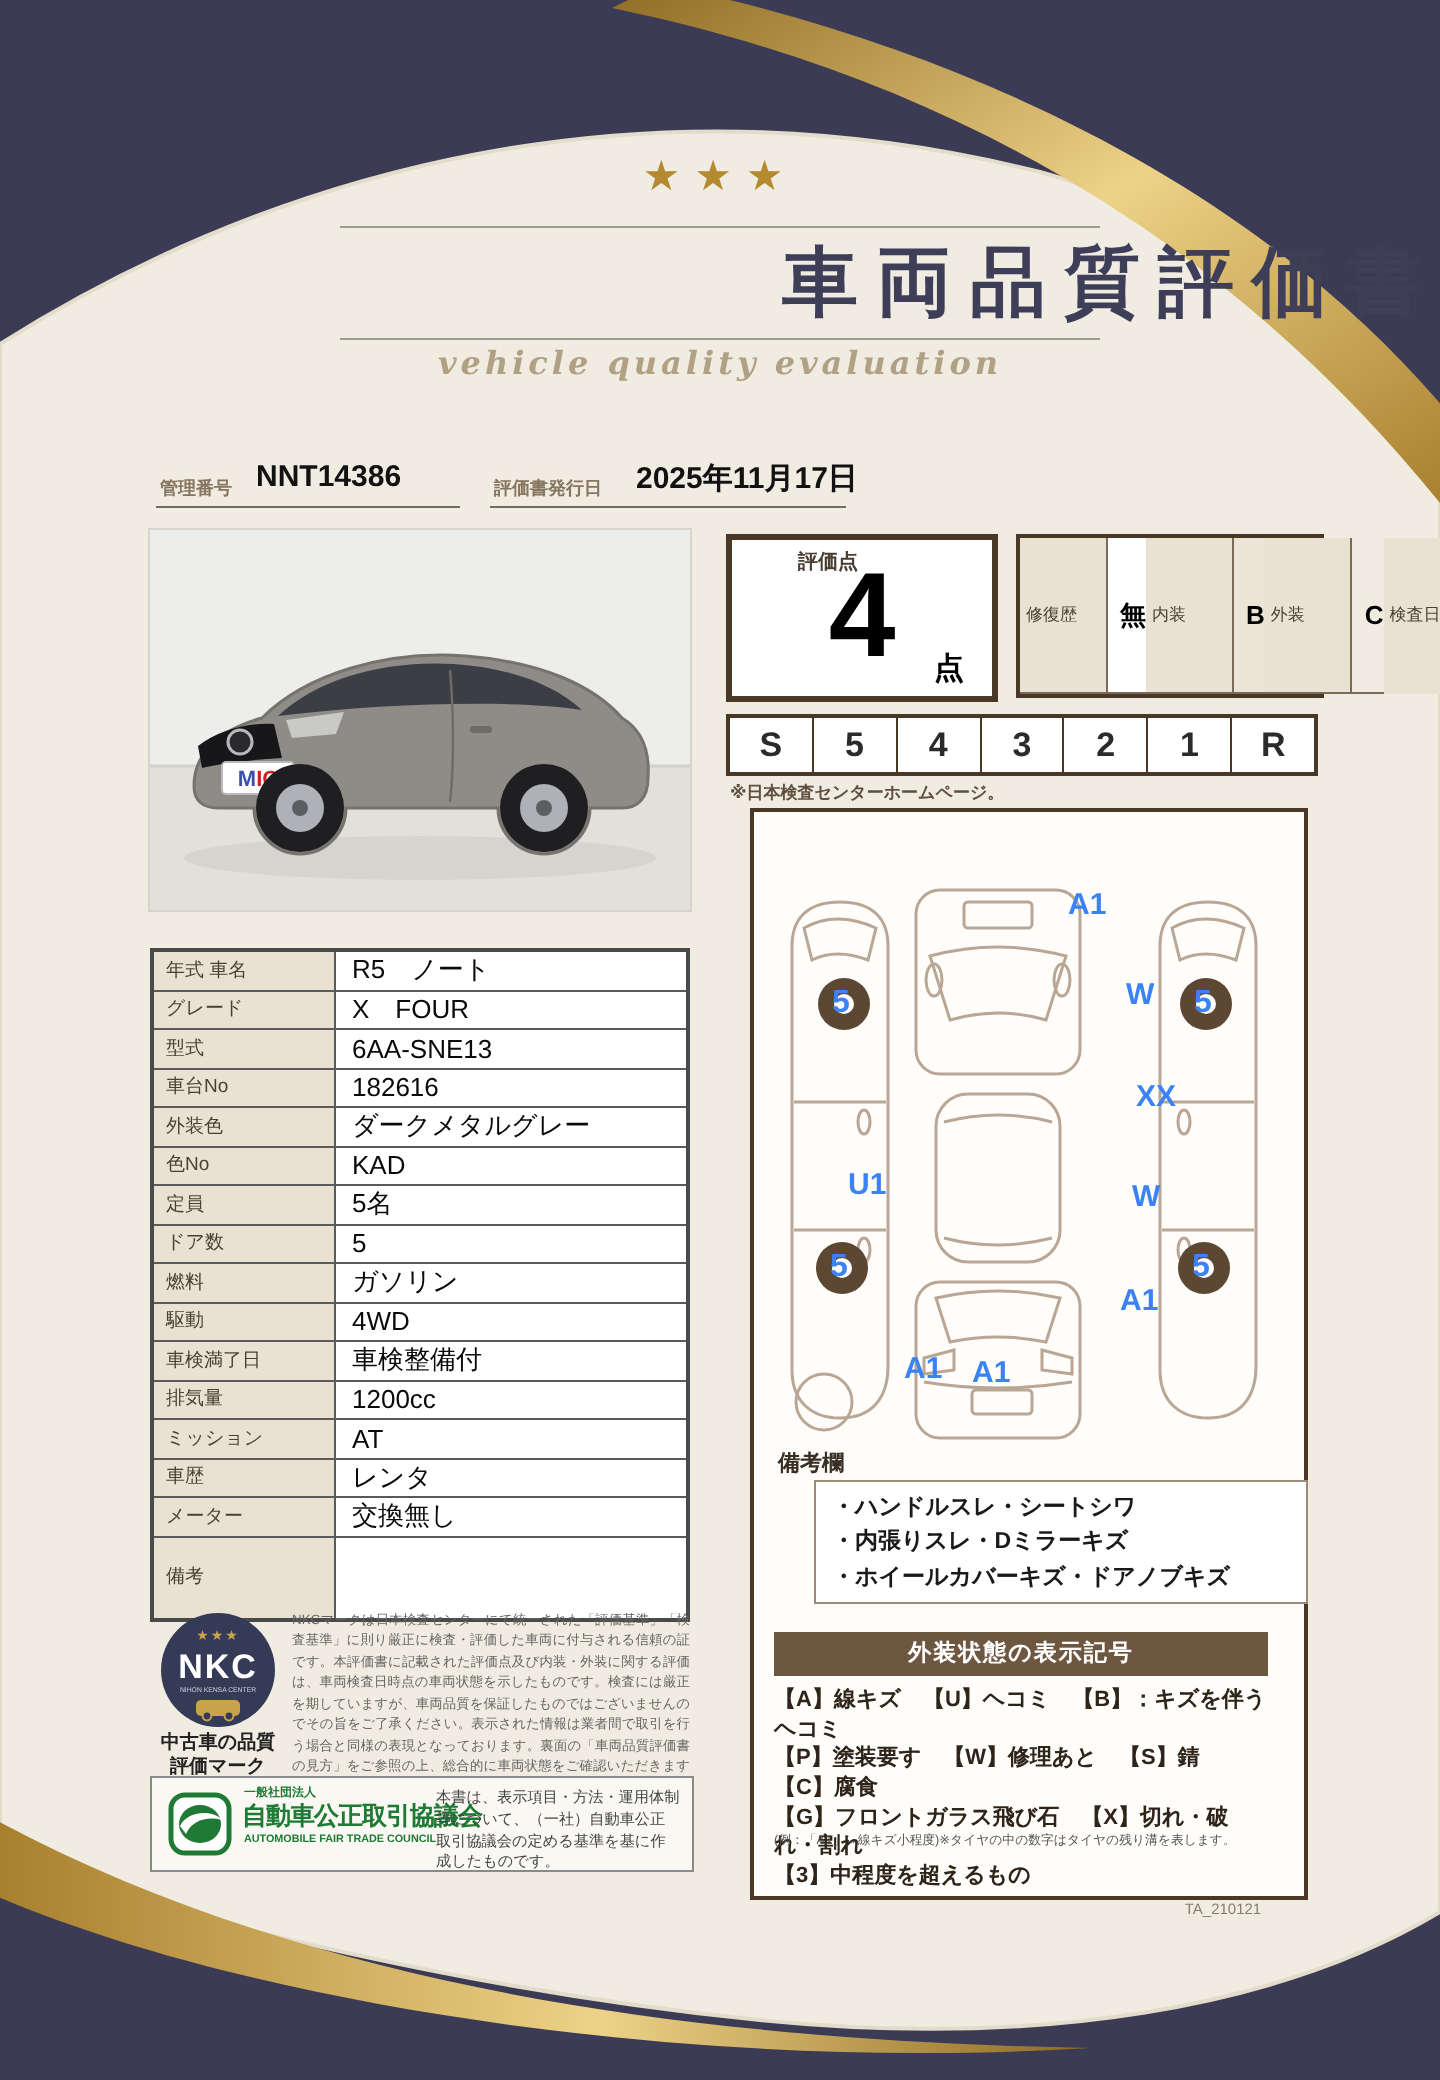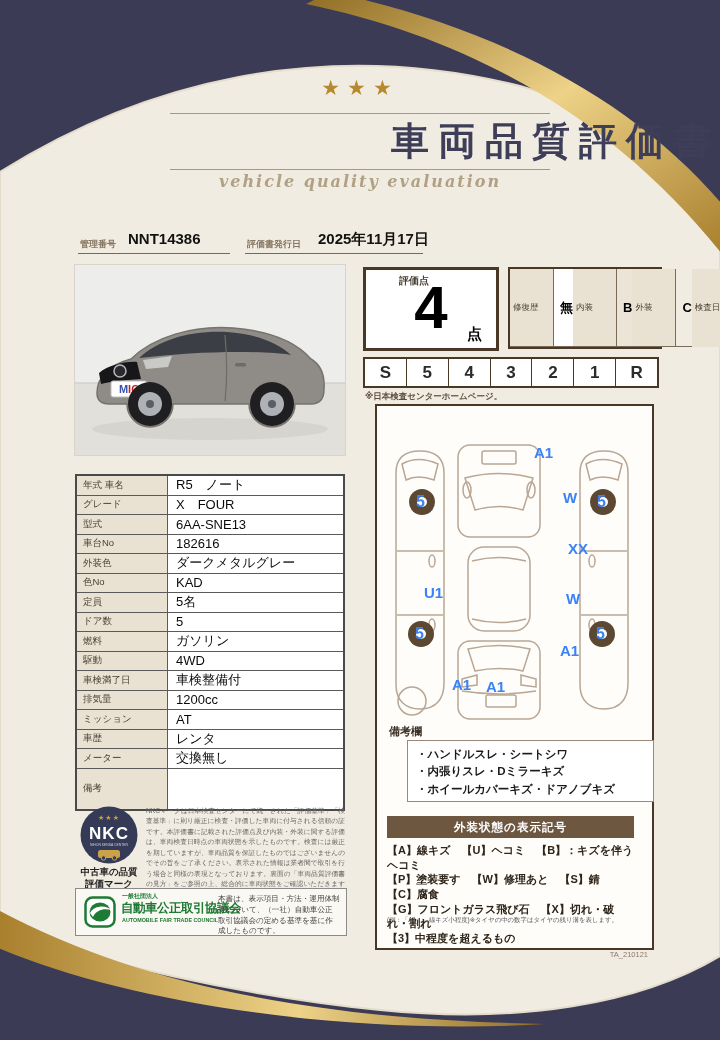--- a/index.html
+++ b/index.html
@@ -55,21 +55,21 @@
   .mark{position:absolute;color:#3b82f6;font-weight:bold;font-size:15px;line-height:1;}
   .mark.wheel{font-size:16px;}
   .rem-title{position:absolute;left:12px;top:318px;font-size:11px;font-weight:bold;color:#3a2f24;}
   .rem-box{position:absolute;left:10px;top:334px;width:247px;height:62px;border:1px solid #9a8a76;background:#fff;
            padding:5px 8px;box-sizing:border-box;font-size:11.5px;font-weight:600;color:#1a1a1a;line-height:1.5;margin-left:20px;}
   .legend-bar{position:absolute;left:10px;top:410px;width:247px;height:22px;background:#6e5740;color:#fff;
               font-size:11.5px;font-weight:bold;text-align:center;line-height:22px;letter-spacing:1px;}
   .legend-txt{position:absolute;left:10px;top:437px;width:247px;font-size:11px;font-weight:bold;
               color:#2e2419;line-height:1.33;}
   .legend-note{position:absolute;left:10px;top:510px;width:247px;font-size:6.4px;color:#555;}
-  .doc-code{left:575px;top:950px;width:73px;text-align:right;font-size:7.5px;color:#8a7a6a;}
+  .doc-code{left:575px;top:950px;width:73px;text-align:center;font-size:7.5px;color:#8a7a6a;}
   
   .nkc-caption{left:68px;top:866px;width:82px;text-align:center;font-size:9.5px;font-weight:bold;
                color:#222;line-height:1.25;}
   .nkc-desc{left:146px;top:806px;width:199px;font-size:6.7px;color:#666;line-height:1.56;text-align:justify;}
   .ftc-box{left:75px;top:888px;width:270px;height:46px;border:1.5px solid #8a8a8a;background:#faf8f3;}
   .ftc-small{position:absolute;left:46px;top:3px;font-size:6px;color:#1e7a34;font-weight:bold;}
   .ftc-name{position:absolute;left:45px;top:11px;font-size:12.5px;font-weight:bold;color:#1e7a34;letter-spacing:-.5px;}
   .ftc-en{position:absolute;left:46px;top:28px;font-size:5.4px;color:#1e7a34;font-weight:bold;}
   .ftc-desc{position:absolute;left:142px;top:5px;width:122px;font-size:7.6px;color:#444;line-height:1.42;}
 </style>

